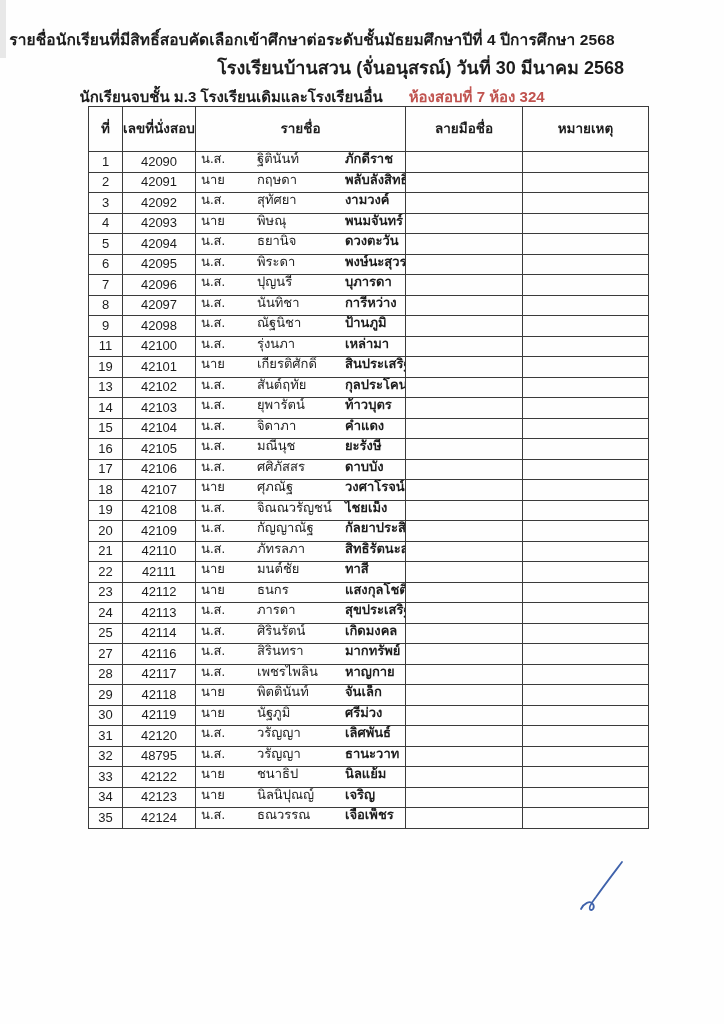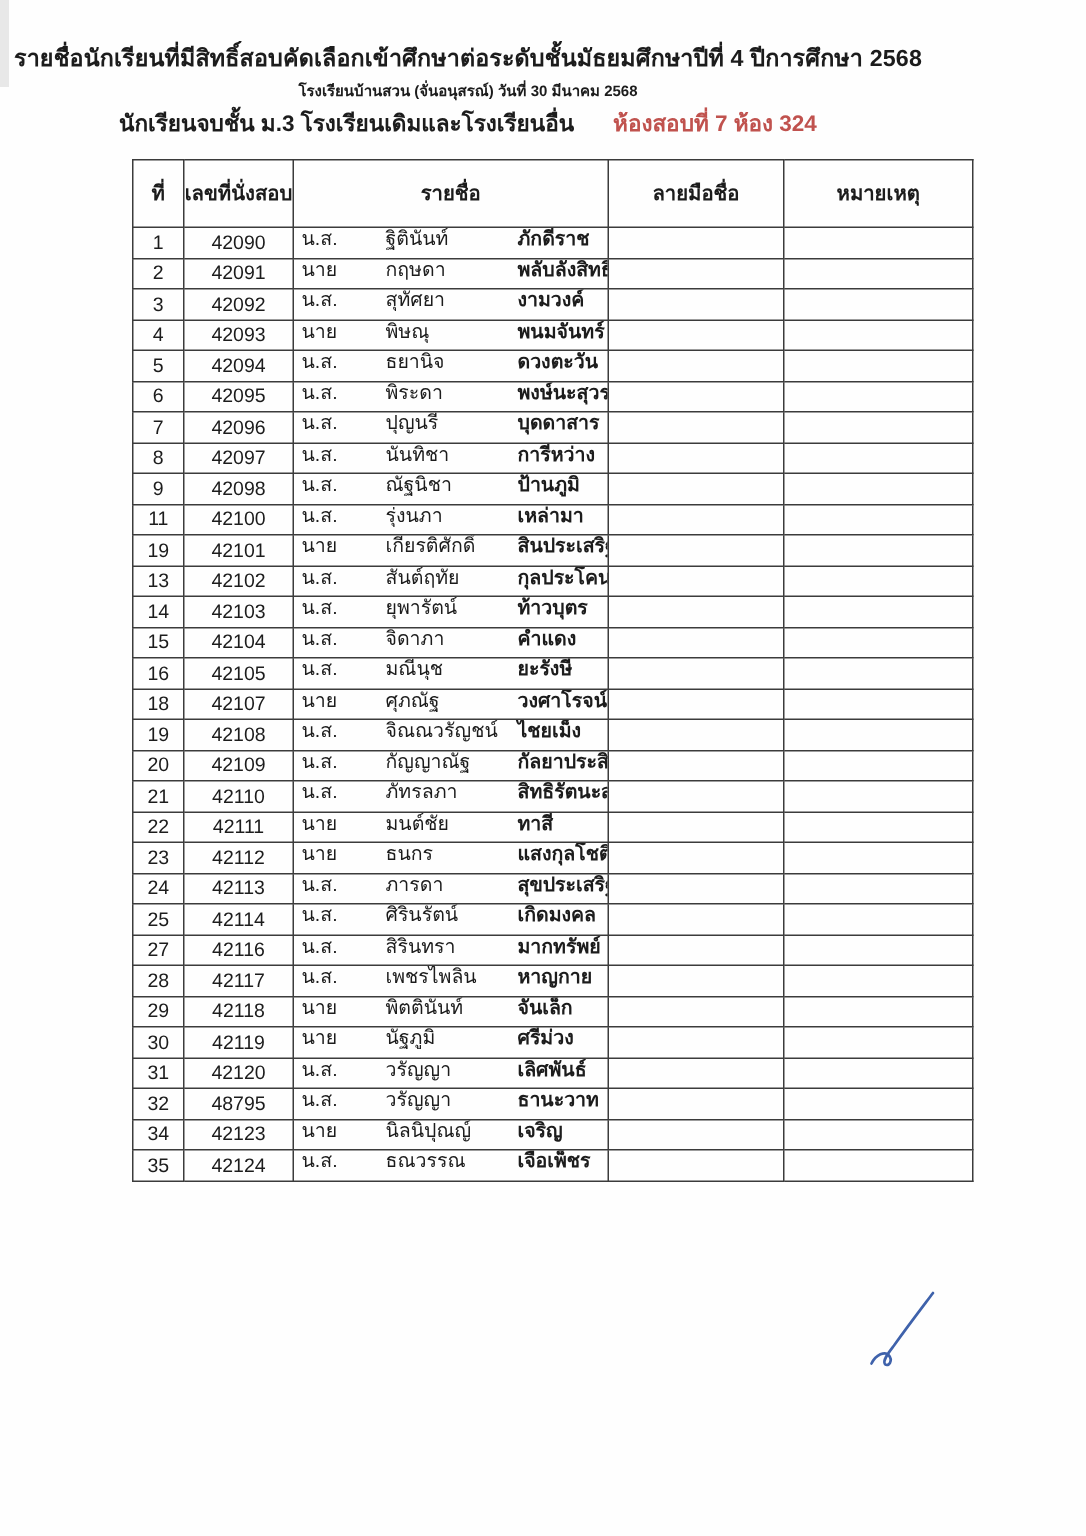--- a/index.html
+++ b/index.html
@@ -18,21 +18,21 @@
     width: 6px; height: 58px;
     background: #e2e2e2; opacity: .8;
   }
 
   .titles {
     position: absolute; top: 26px; left: 0;
     width: 624px; text-align: center;
     font-weight: bold;
   }
   .t1 { font-size: 15.5px; line-height: 1.75; letter-spacing: .1px; }
-  .t2 { font-size: 10px;   line-height: 1.75; }
+  .t2 { font-size: 18px;   line-height: 1.75; text-align: right; }
   .t3 { font-size: 15px;   line-height: 1.6; }
   .t3 .red { color: var(--accent-red); margin-left: 26px; }
 
   table.roster {
     position: absolute; left: 88px; top: 106px;
     width: 560px;
     border-collapse: collapse;
     table-layout: fixed;
     font-size: 13px;
   }
@@ -179,21 +179,21 @@
     <td class="c-remark"></td>
   </tr>
 
   <tr>
     <td class="c-no">7</td>
     <td class="c-seat">42096</td>
     <td class="c-name">
       <span class="name-wrap">
         <span class="prefix">น.ส.</span>
         <span class="first">ปุญนรี</span>
-        <span class="last">บุดดาสาร</span>
+        <span class="last">บุภารดา</span>
       </span>
     </td>
     <td class="c-sign"></td>
     <td class="c-remark"></td>
   </tr>
 
   <tr>
     <td class="c-no">8</td>
     <td class="c-seat">42097</td>
     <td class="c-name">
@@ -299,20 +299,33 @@
       <span class="name-wrap">
         <span class="prefix">น.ส.</span>
         <span class="first">มณีนุช</span>
         <span class="last">ยะรังษี</span>
       </span>
     </td>
     <td class="c-sign"></td>
     <td class="c-remark"></td>
   </tr>
 
+  <tr>
+    <td class="c-no">17</td>
+    <td class="c-seat">42106</td>
+    <td class="c-name">
+      <span class="name-wrap">
+        <span class="prefix">น.ส.</span>
+        <span class="first">ศศิภัสสร</span>
+        <span class="last">ดาบบัง</span>
+      </span>
+    </td>
+    <td class="c-sign"></td>
+    <td class="c-remark"></td>
+  </tr>
 
   <tr>
     <td class="c-no">18</td>
     <td class="c-seat">42107</td>
     <td class="c-name">
       <span class="name-wrap">
         <span class="prefix">นาย</span>
         <span class="first">ศุภณัฐ</span>
         <span class="last">วงศาโรจน์</span>
       </span>
@@ -497,20 +510,33 @@
       <span class="name-wrap">
         <span class="prefix">น.ส.</span>
         <span class="first">วรัญญา</span>
         <span class="last">ธานะวาท</span>
       </span>
     </td>
     <td class="c-sign"></td>
     <td class="c-remark"></td>
   </tr>
 
+  <tr>
+    <td class="c-no">33</td>
+    <td class="c-seat">42122</td>
+    <td class="c-name">
+      <span class="name-wrap">
+        <span class="prefix">นาย</span>
+        <span class="first">ชนาธิป</span>
+        <span class="last">นิลแย้ม</span>
+      </span>
+    </td>
+    <td class="c-sign"></td>
+    <td class="c-remark"></td>
+  </tr>
 
   <tr>
     <td class="c-no">34</td>
     <td class="c-seat">42123</td>
     <td class="c-name">
       <span class="name-wrap">
         <span class="prefix">นาย</span>
         <span class="first">นิลนิปุณญ์</span>
         <span class="last">เจริญ</span>
       </span>

